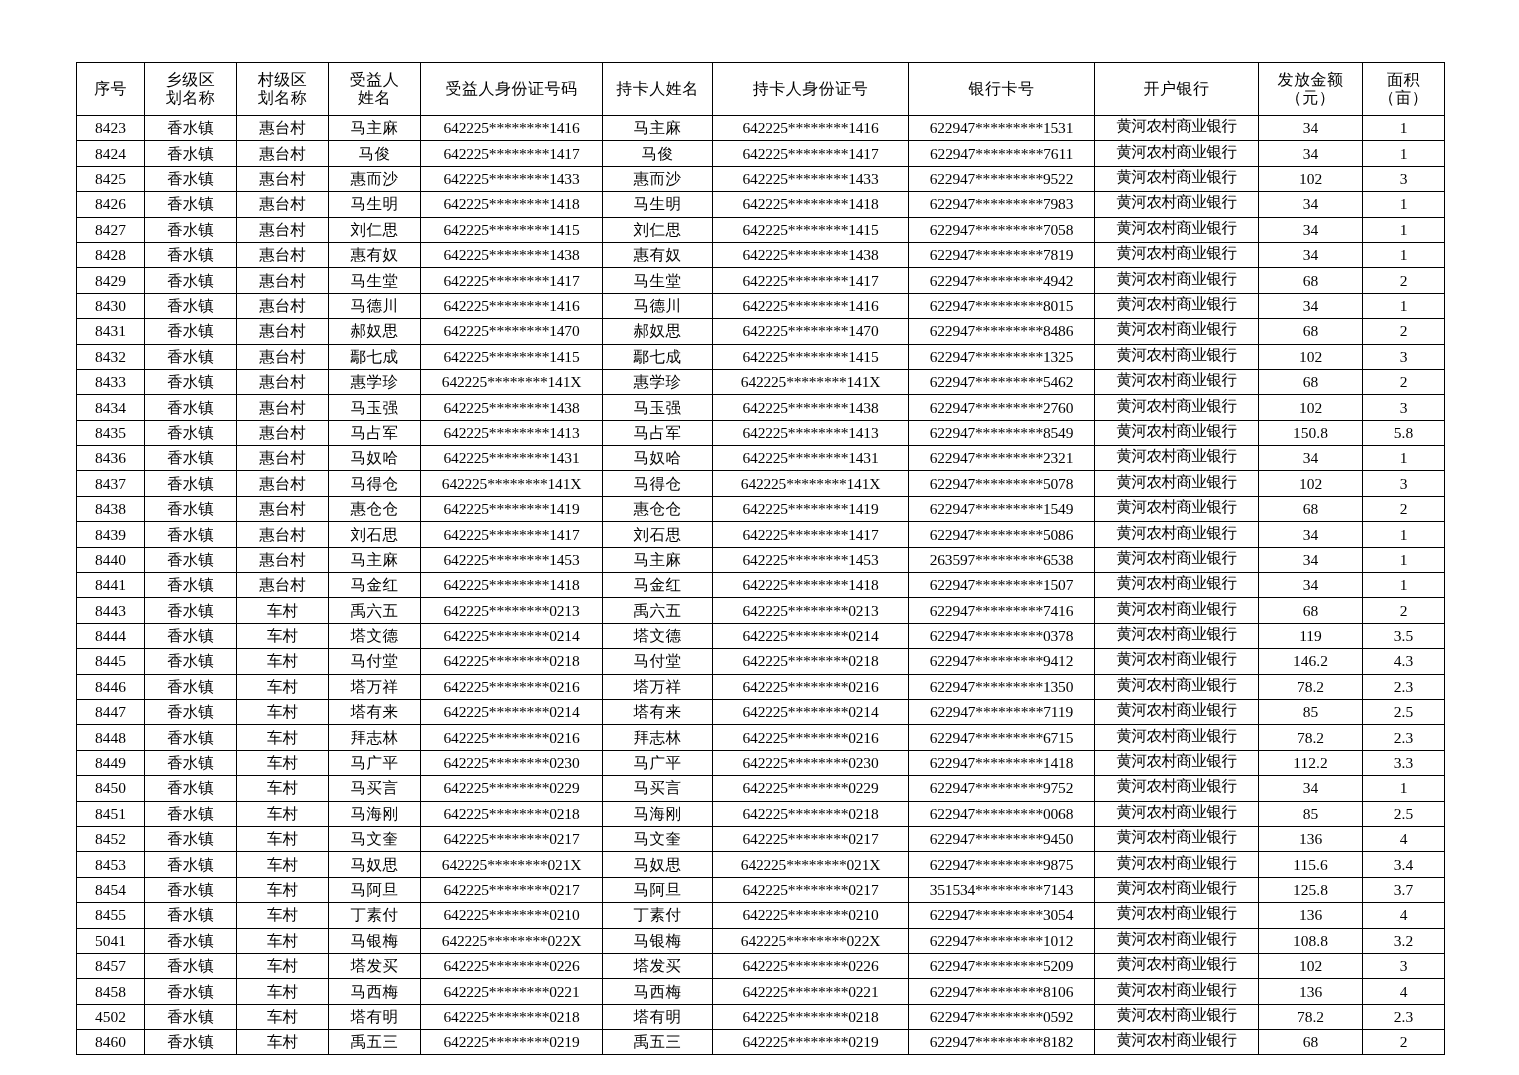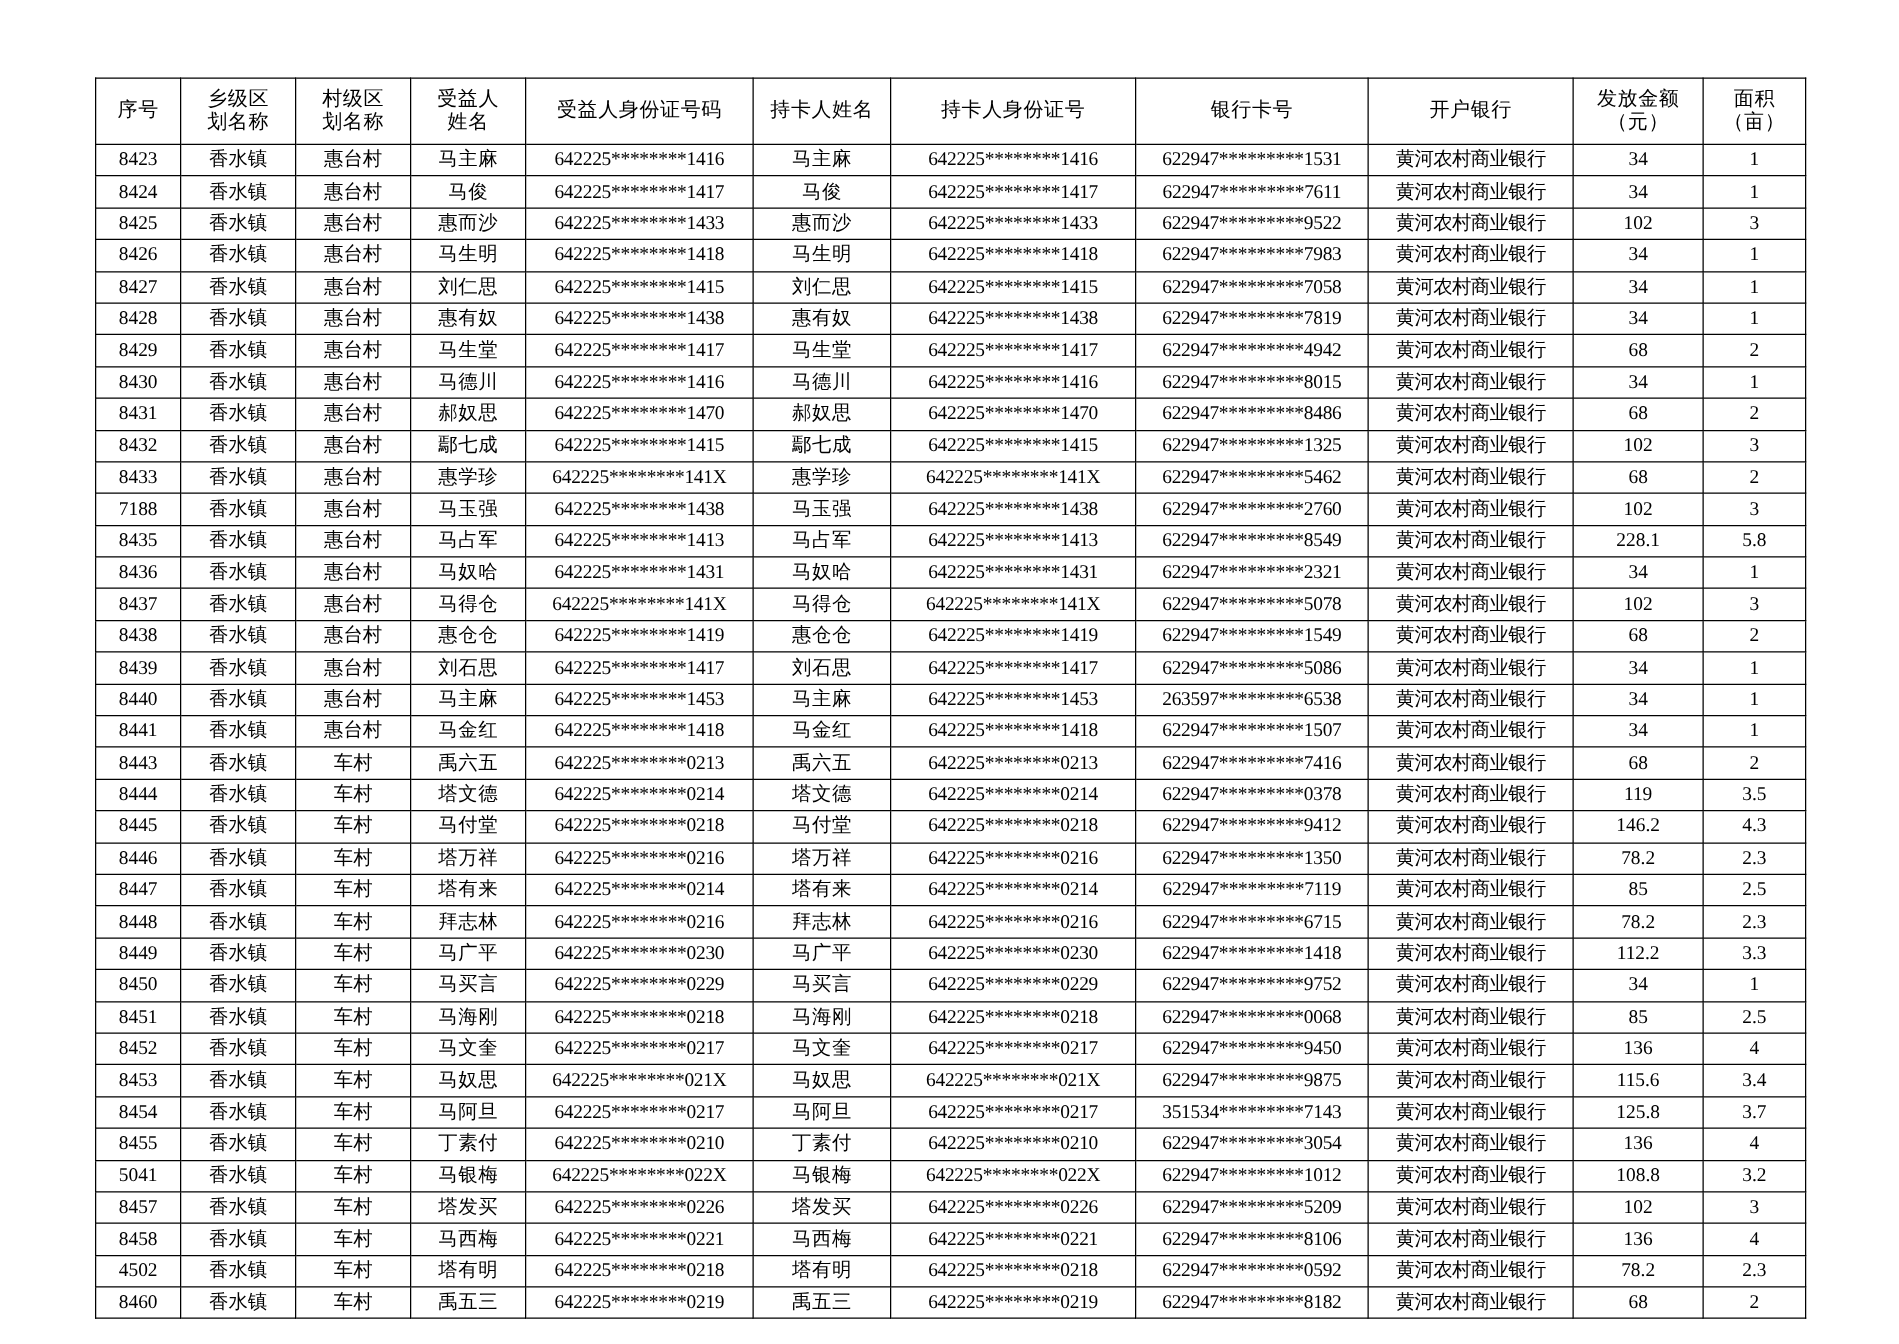--- a/index.html
+++ b/index.html
@@ -64,20 +64,21 @@
   col.c-area     { width: 82px;  }
 
   td.ident, td.cardno {
     font-family: "Liberation Serif", "DejaVu Serif", serif;
     font-size: 15px;
     letter-spacing: -0.2px;
   }
   td.bankname {
     font-size: 15.5px;
     letter-spacing: -0.5px;
+    font-family: Liberation Mono, monospace;
   }
   td.cname {
     letter-spacing: 0.5px;
   }
 </style>
 </head>
 <body>
 
 <div class="page">
   <table class="grant-table">
@@ -274,21 +275,21 @@
           <td class="cname">惠学珍</td>
           <td class="ident">642225********141X</td>
           <td class="cname">惠学珍</td>
           <td class="ident">642225********141X</td>
           <td class="cardno">622947*********5462</td>
           <td class="bankname">黄河农村商业银行</td>
           <td>68</td>
           <td>2</td>
         </tr>
         <tr>
-          <td>7188</td>
+          <td>8434</td>
           <td>香水镇</td>
           <td>惠台村</td>
           <td class="cname">马玉强</td>
           <td class="ident">642225********1438</td>
           <td class="cname">马玉强</td>
           <td class="ident">642225********1438</td>
           <td class="cardno">622947*********2760</td>
           <td class="bankname">黄河农村商业银行</td>
           <td>102</td>
           <td>3</td>
@@ -296,21 +297,21 @@
         <tr>
           <td>8435</td>
           <td>香水镇</td>
           <td>惠台村</td>
           <td class="cname">马占军</td>
           <td class="ident">642225********1413</td>
           <td class="cname">马占军</td>
           <td class="ident">642225********1413</td>
           <td class="cardno">622947*********8549</td>
           <td class="bankname">黄河农村商业银行</td>
-          <td>228.1</td>
+          <td>150.8</td>
           <td>5.8</td>
         </tr>
         <tr>
           <td>8436</td>
           <td>香水镇</td>
           <td>惠台村</td>
           <td class="cname">马奴哈</td>
           <td class="ident">642225********1431</td>
           <td class="cname">马奴哈</td>
           <td class="ident">642225********1431</td>

